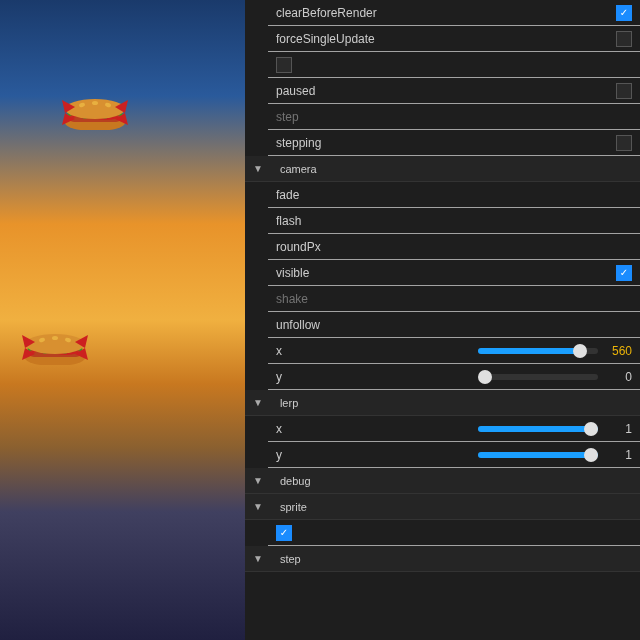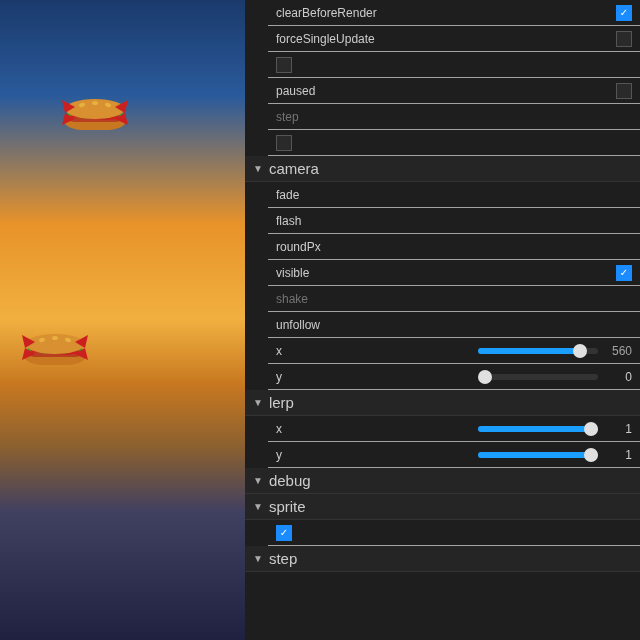--- a/index.html
+++ b/index.html
@@ -136,22 +136,23 @@
     }
 
     .section-arrow {
       color: #aaa;
       font-size: 10px;
       margin-right: 6px;
     }
 
     .section-label {
       color: #ccc;
-      font-size: 15px;
+      font-size: 11px;
       font-weight: 500;
+      margin-left: 11px;
     }
 
     
     .slider-container {
       display: flex;
       align-items: center;
       gap: 6px;
     }
 
     .slider-track {
@@ -177,21 +178,21 @@
       height: 14px;
       background: #e0e0e0;
       border-radius: 50%;
       position: absolute;
       top: 50%;
       transform: translateY(-50%);
       cursor: pointer;
     }
 
     .slider-value {
-      color: #a3a3a3;
+      color: #eab308;
       font-size: 12px;
       min-width: 28px;
       text-align: right;
     }
 
     .slider-value.white {
       color: #ccc;
     }
 
     
@@ -277,20 +278,21 @@
     <div class="prop-value">
       <div class="checkbox"></div>
     </div>
   </div>
 
   <div class="prop-row">
     <span class="prop-label red">step</span>
   </div>
 
   <div class="prop-row">
+    <span class="prop-label">stepping</span>
     <div class="prop-value">
       <div class="checkbox"></div>
     </div>
   </div>
 
   <div class="section-header">
     <span class="section-arrow">▼</span>
     <span class="section-label">camera</span>
   </div>
 

